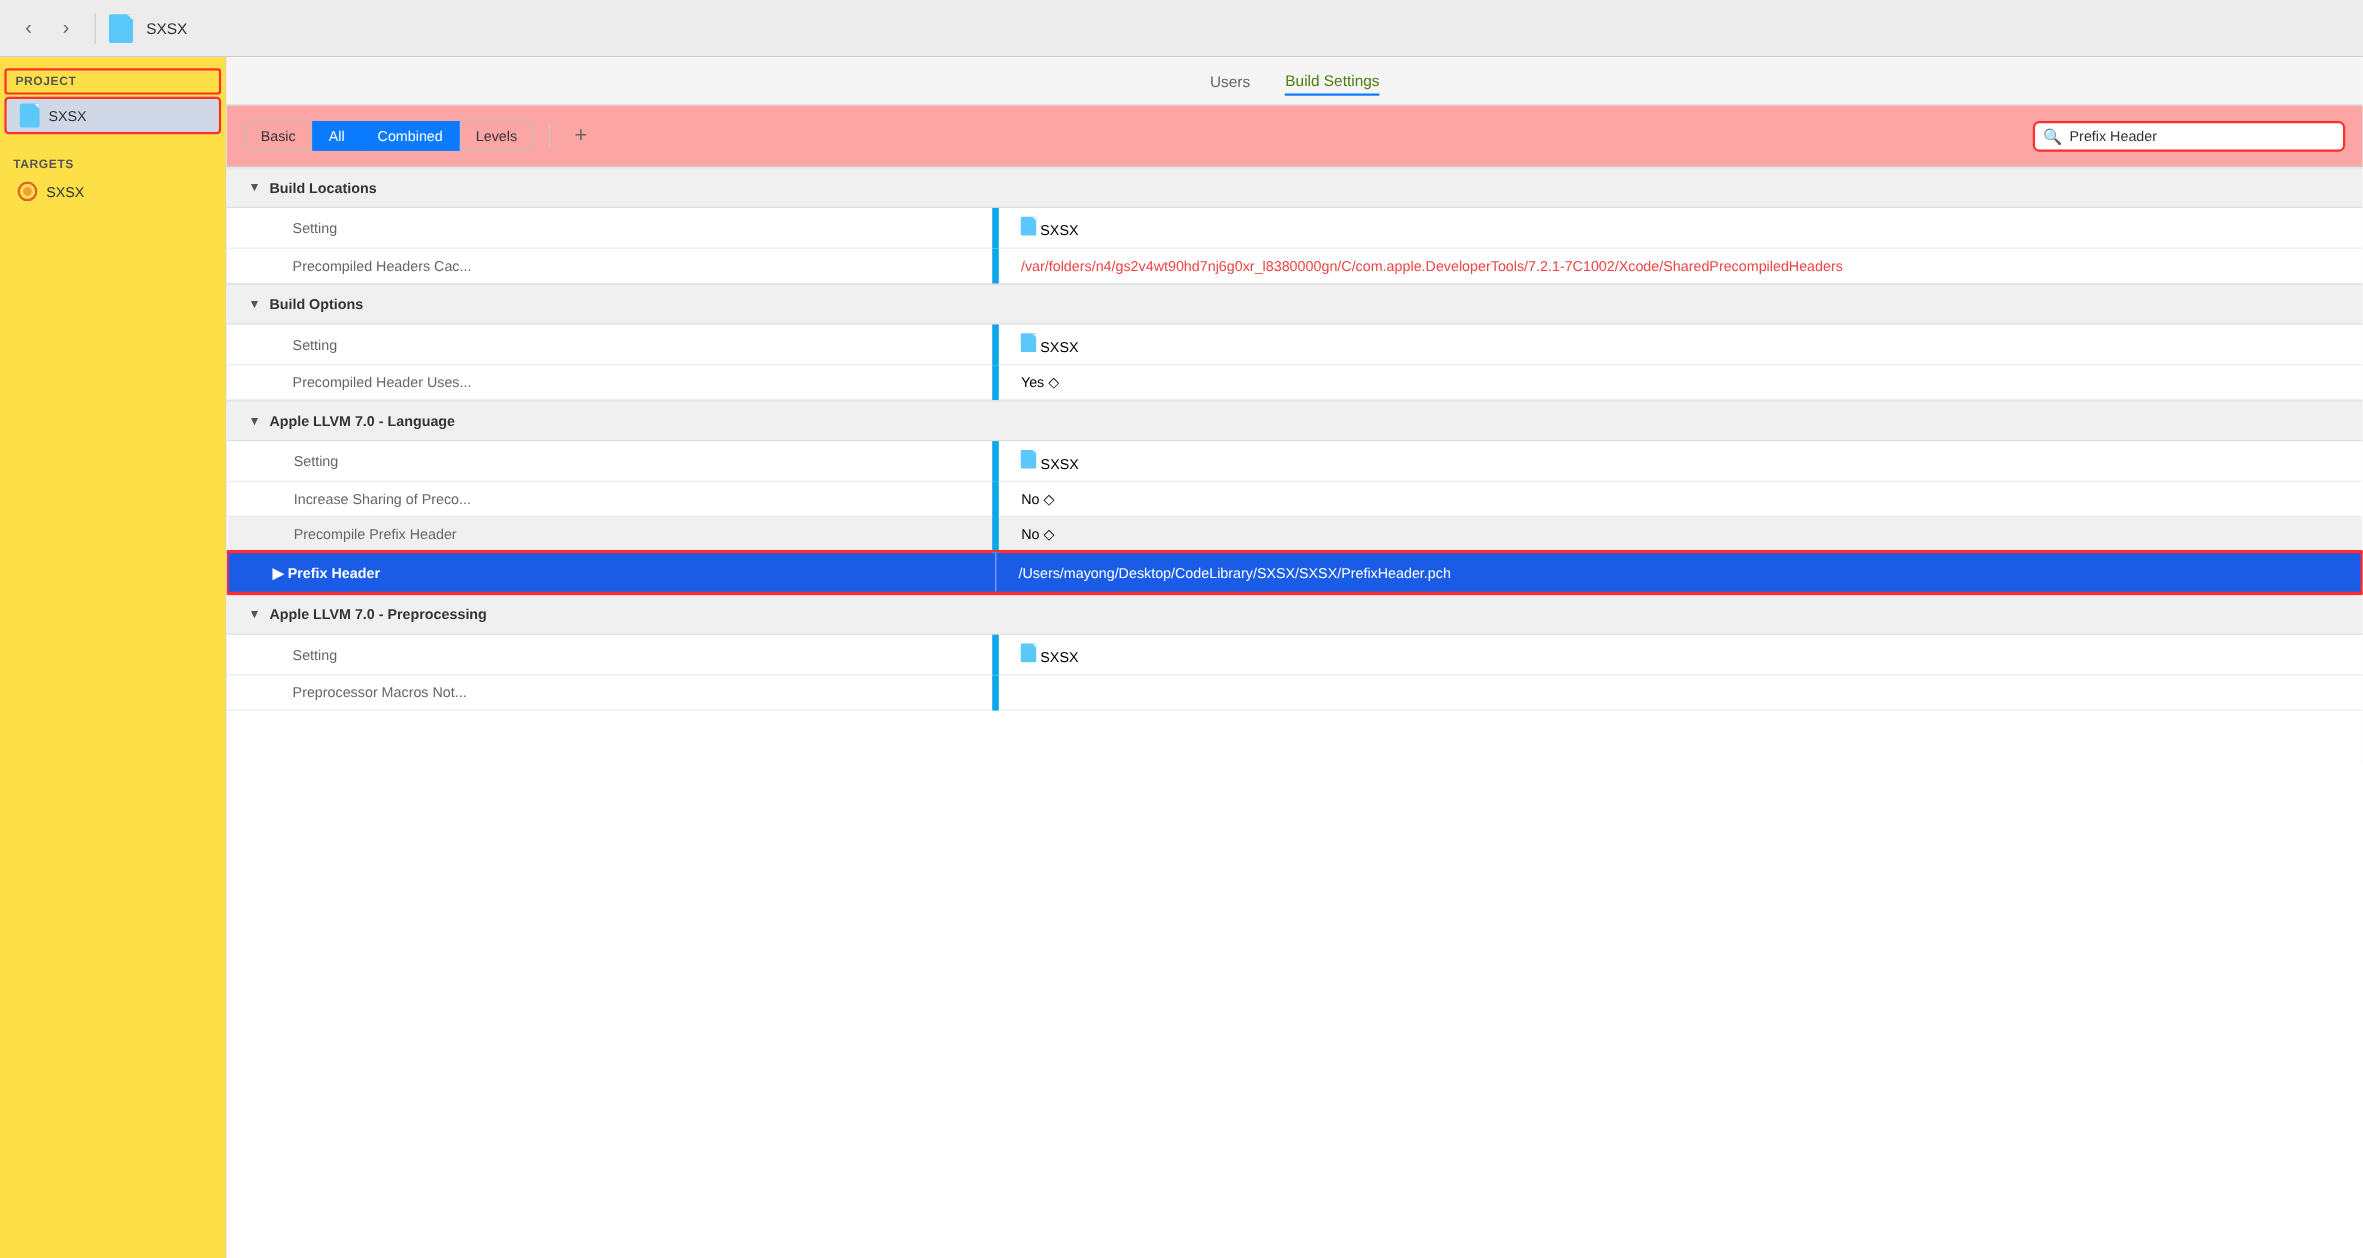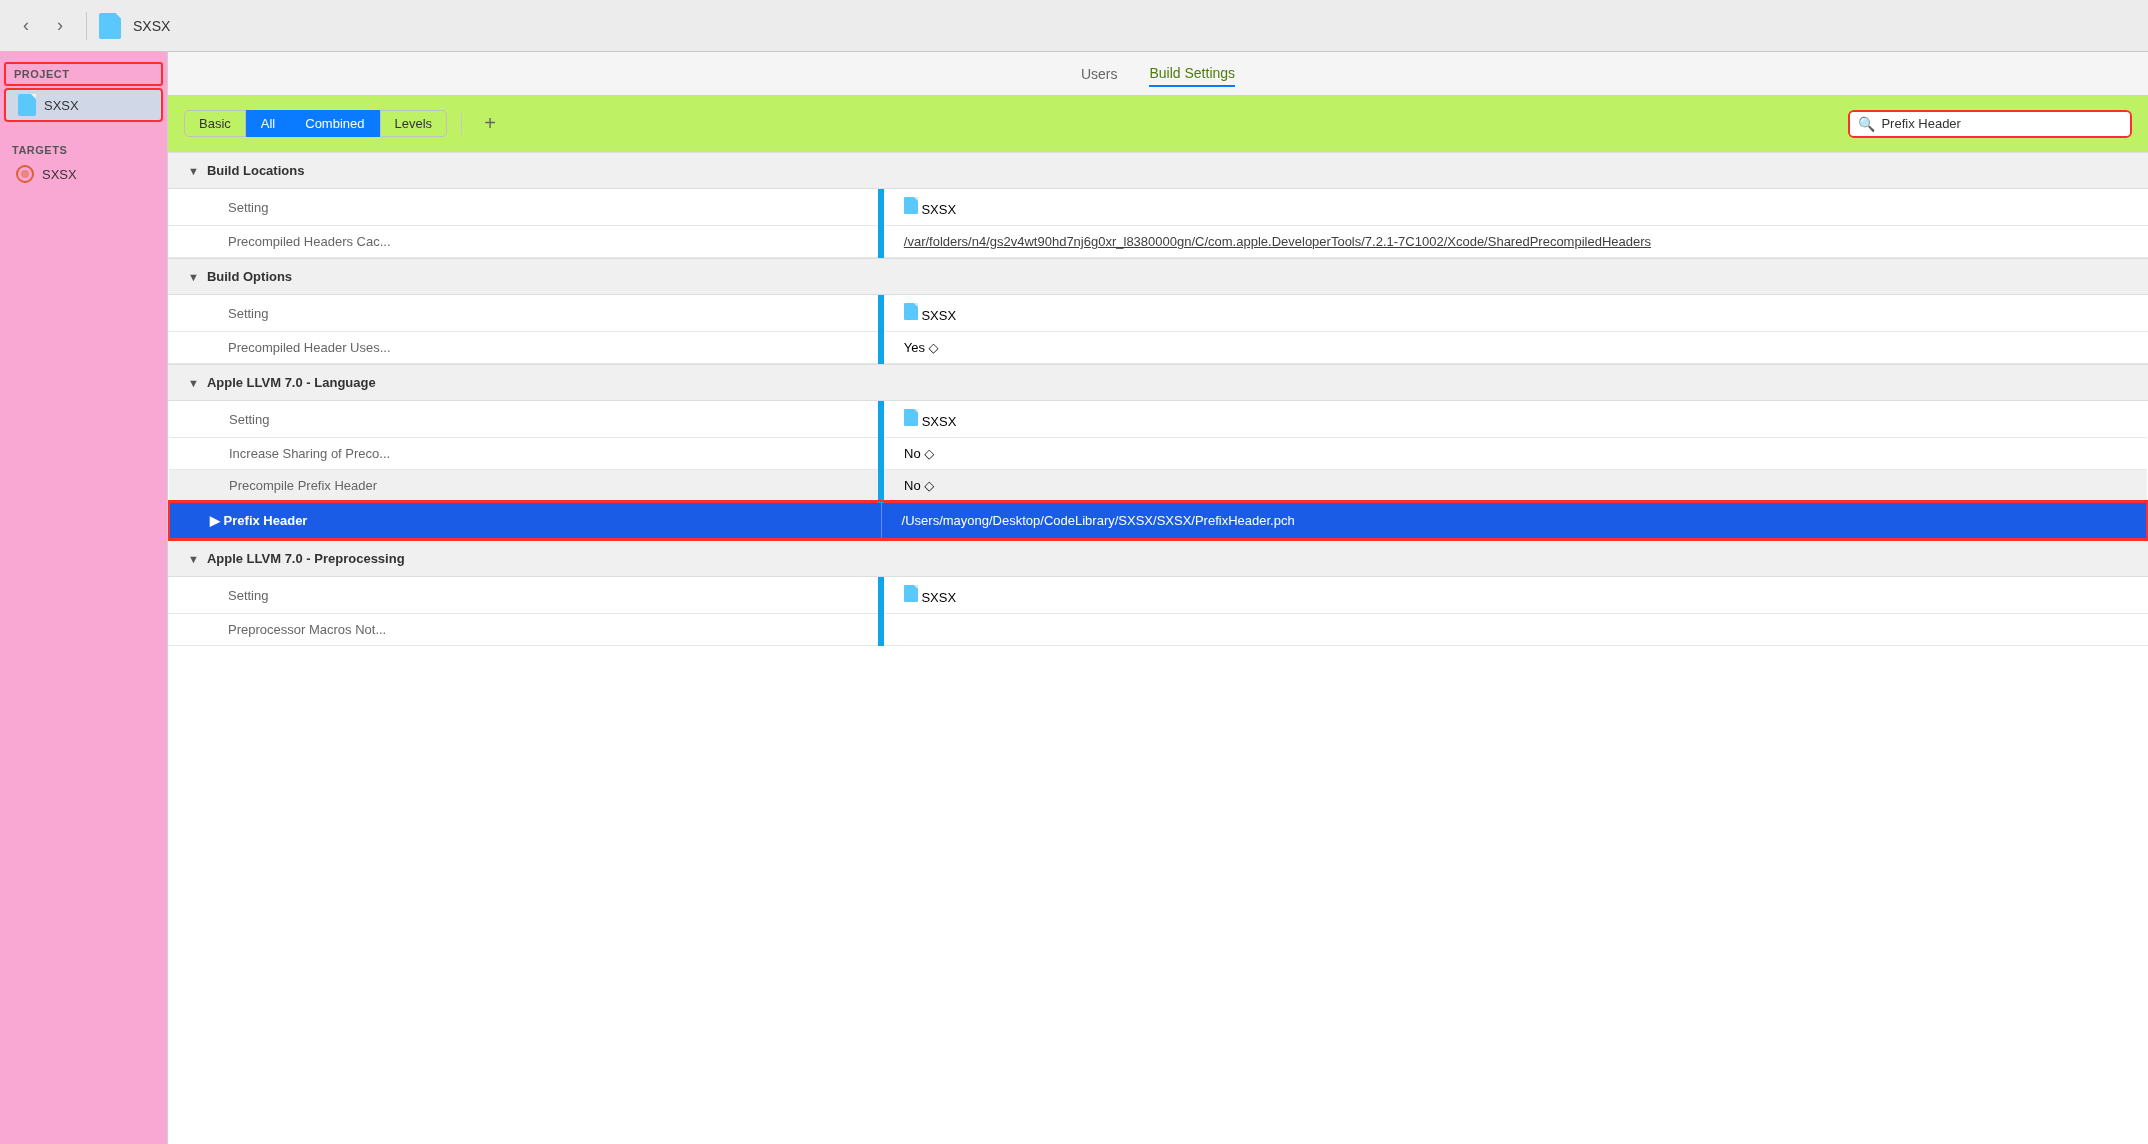--- a/index.html
+++ b/index.html
@@ -70,22 +70,22 @@
     }
 
     
     .main-layout {
       display: flex;
       height: calc(1144px - 52px);
     }
 
     
     .sidebar {
-      width: 168px;
-      background: #f9a8d4;
+      width: 206px;
+      background: #fde047;
       border-right: 1px solid #d0d0d0;
       flex-shrink: 0;
       padding-top: 8px;
     }
     .sidebar-section-header {
       font-size: 11px;
       font-weight: 700;
       color: #555;
       padding: 6px 12px 4px 12px;
       text-transform: uppercase;
@@ -150,21 +150,21 @@
       flex: 1;
       display: flex;
       flex-direction: column;
       background: #fff;
       overflow: hidden;
     }
 
     
     .toolbar {
       height: 56px;
-      background: #bef264;
+      background: #fca5a5;
       border-bottom: 1px solid #d0d0d0;
       display: flex;
       align-items: center;
       padding: 0 16px;
       gap: 0;
     }
     .toolbar-left {
       display: flex;
       align-items: center;
       gap: 4px;
@@ -295,22 +295,21 @@
       position: absolute;
       top: 0;
       right: 0;
       width: 4px;
       height: 4px;
       background: #e8e8e8;
       clip-path: polygon(0 0, 100% 100%, 100% 0);
     }
     .long-path {
       font-size: 12px;
-      color: #404040;
-      text-decoration: underline;
+      color: #ef4444;
     }
 
     .section-table td {
       vertical-align: middle;
     }
     .value-td {
       padding: 8px 20px;
       font-size: 13px;
     }
     .name-td {

